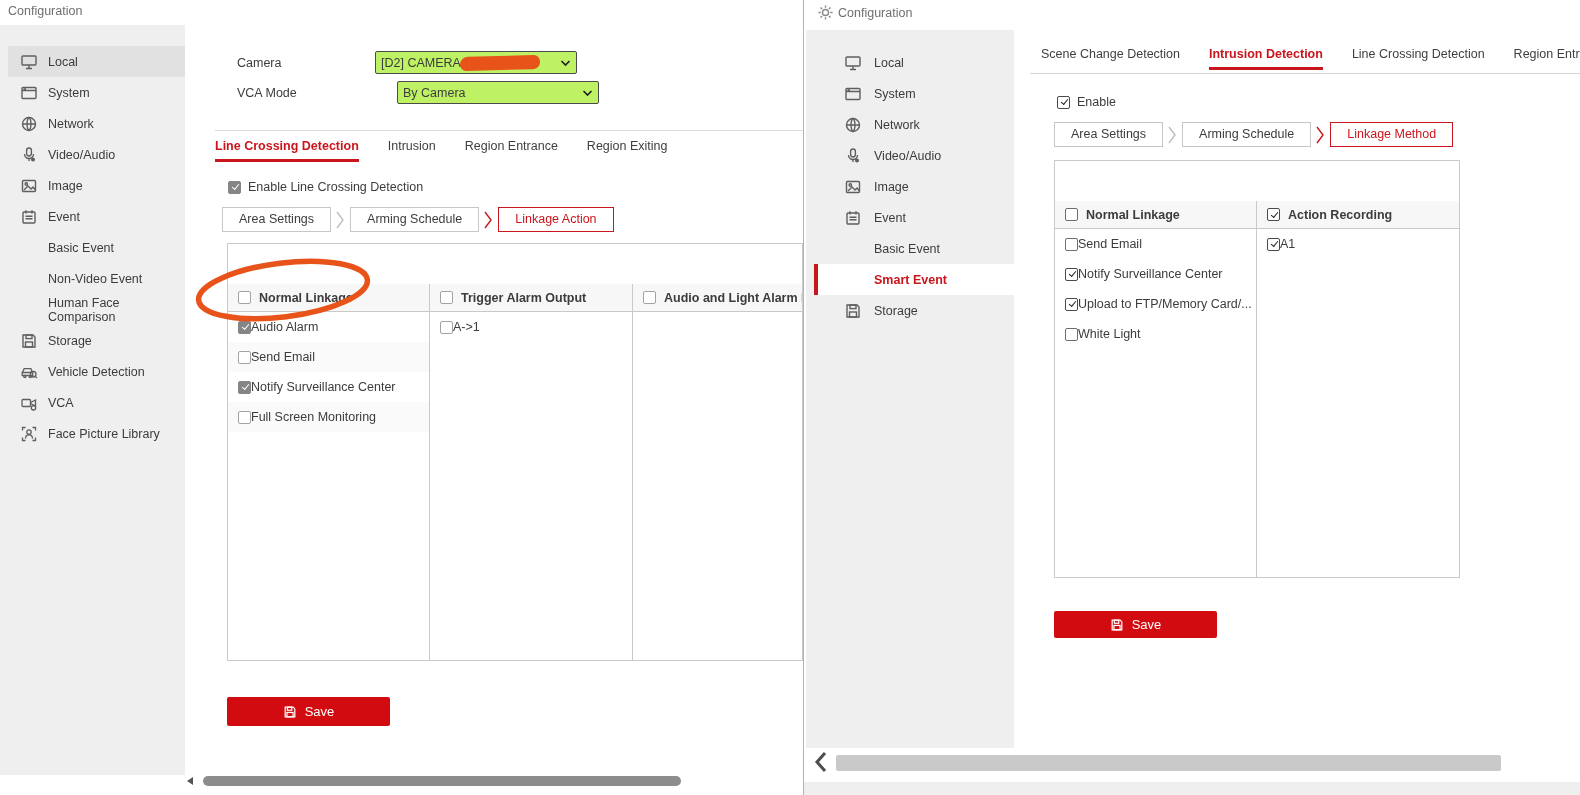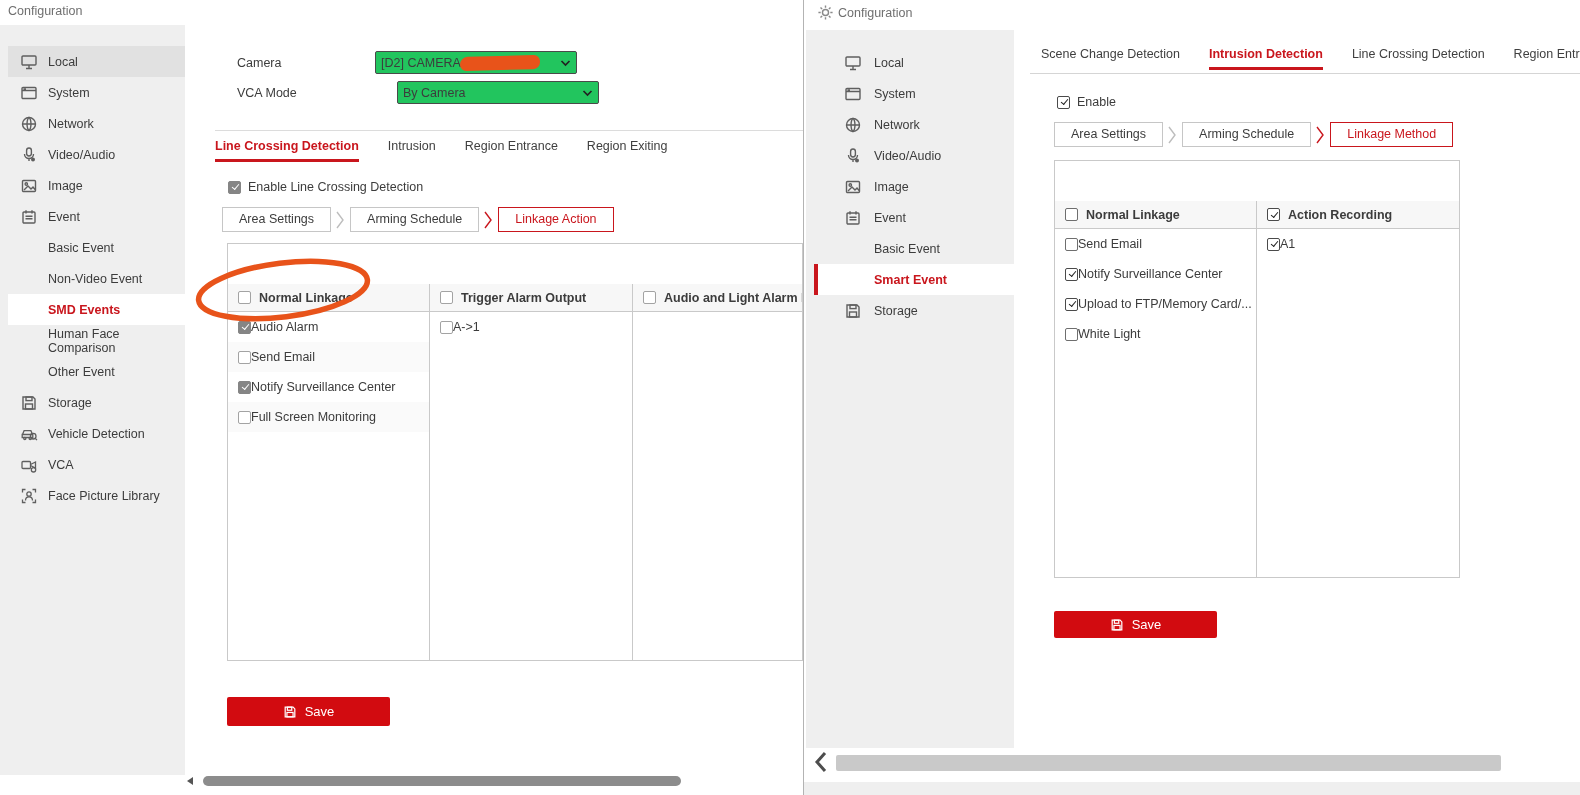--- a/index.html
+++ b/index.html
@@ -21,21 +21,21 @@
   #left-sidebar .side-item.sub { padding-left:40px; }
   #right-sidebar .side-item { padding-left:30px; }
   #right-sidebar .side-item.sub { padding-left:60px; }
   .side-item .icon { width:18px; height:18px; margin-right:10px; display:flex; align-items:center; justify-content:center; color:#5f5f5f; }
   #right-sidebar .side-item .icon { margin-right:12px; }
   .side-item.active { background:#e1e1e1; }
   .side-item.selected { background:#fff; color:var(--red); font-weight:bold; }
   .side-item.selected.bar::before { content:''; position:absolute; left:0; top:0; width:4px; height:100%; background:var(--red); }
   .icon svg, .icon16 svg { width:100%; height:100%; }
   .field-label { position:absolute; white-space:nowrap; }
-  .select { position:absolute; height:23px; border:1px solid #4a4a4a; border-radius:2px; background:#22c55e;
+  .select { position:absolute; height:23px; border:1px solid #4a4a4a; border-radius:2px; background:#bef264;
     display:flex; align-items:center; padding:0 22px 0 5px; cursor:default; }
   .select .chev { position:absolute; right:5px; top:6px; width:11px; height:11px; color:#222; }
   .scribble { position:absolute; left:84px; top:4px; width:80px; height:14px; background:var(--orange);
     border-radius:9px 7px 8px 7px; transform:rotate(-1.5deg); }
   .hline { position:absolute; height:1px; background:#dcdcdc; }
   .tabs { position:absolute; display:flex; gap:29px; align-items:flex-end; white-space:nowrap; }
   .tab { padding-bottom:6px; color:#3f3f3f; border-bottom:3px solid transparent; cursor:default; }
   .tab.active { color:var(--red); font-weight:bold; border-bottom-color:var(--red); }
   #left-tabs { left:215px; top:139px; }
   #right-tabs { left:237px; top:47px; }
@@ -141,28 +141,22 @@
           </svg>
         </span>
         <span class="side-label">Event</span>
       </div>
       <div class="side-item sub">
         <span class="side-label">Basic Event</span>
       </div>
       <div class="side-item sub">
         <span class="side-label">Non-Video Event</span>
       </div>
-      <div class="side-item sub selected">
-        <span class="side-label">SMD Events</span>
-      </div>
       <div class="side-item sub">
         <span class="side-label">Human Face Comparison</span>
-      </div>
-      <div class="side-item sub">
-        <span class="side-label">Other Event</span>
       </div>
       <div class="side-item">
         <span class="icon">
           <svg viewBox="0 0 18 18" fill="none" stroke="currentColor" stroke-width="1.4">
             <path d="M3 3h10l2 2v10H3z"></path>
             <rect x="6" y="3" width="6" height="3.6"></rect>
             <rect x="5.5" y="10" width="7" height="5"></rect>
           </svg>
         </span>
         <span class="side-label">Storage</span>

